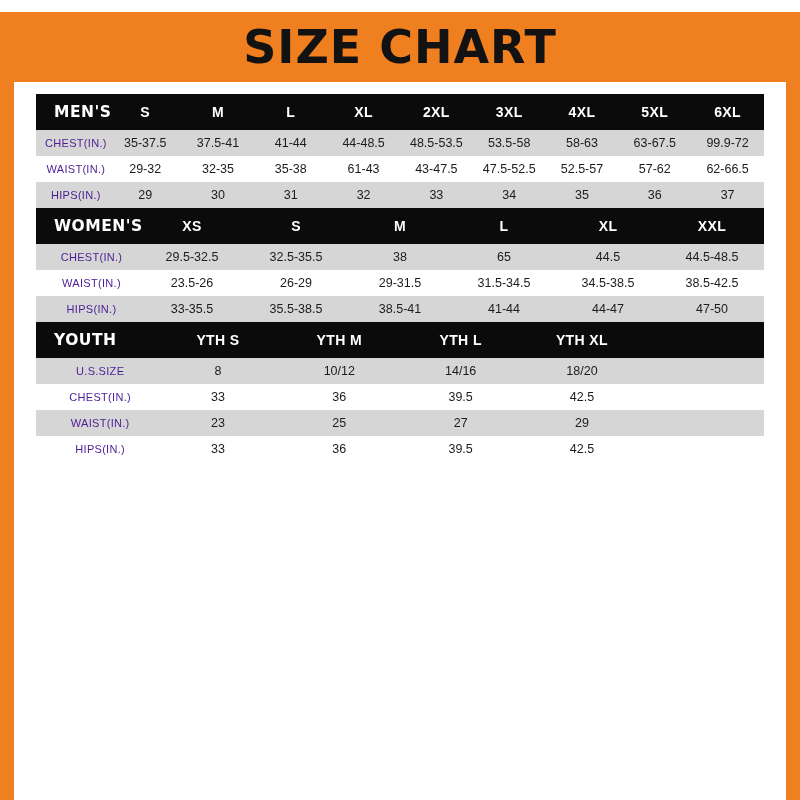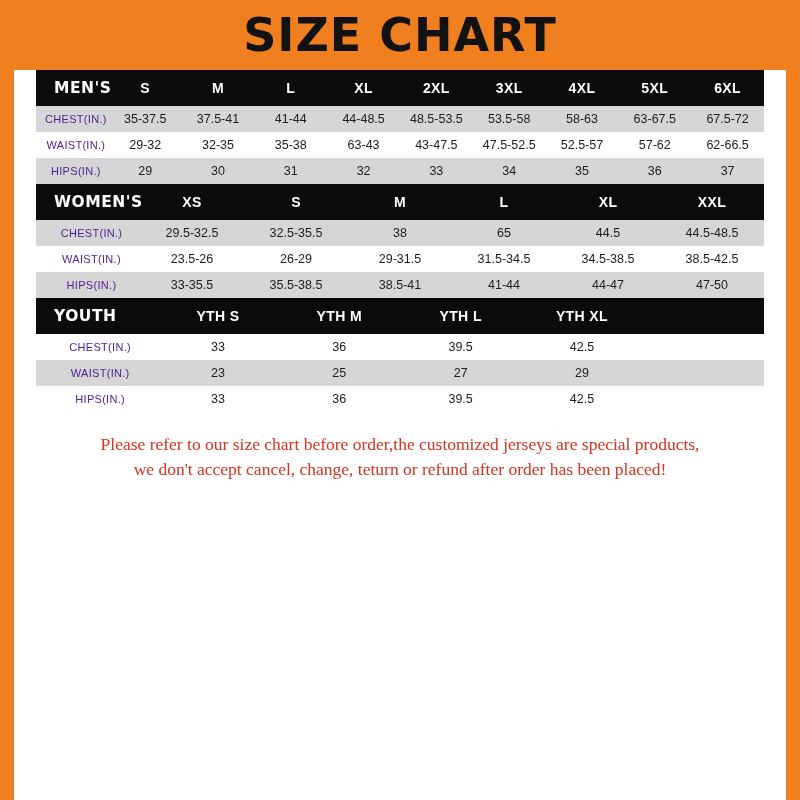--- a/index.html
+++ b/index.html
@@ -21,21 +21,21 @@
     box-sizing: border-box;
     border-left: 14px solid #ef7f1f;
     border-right: 14px solid #ef7f1f;
   }
   .header-band {
     background: #ef7f1f;
     height: 70px;
     display: flex;
     align-items: center;
     justify-content: center;
-    margin: 0 -14px;
+    margin: 12px -14px;
   }
   .header-title {
     font-family: "DejaVu Sans", sans-serif;
     font-weight: bold;
     font-size: 46px;
     letter-spacing: 1px;
     color: #121212;
     line-height: 1;
   }
   .content {
@@ -134,28 +134,28 @@
         <tr class="row-alt">
           <td class="rowlabel">CHEST(IN.)</td>
           <td>35-37.5</td>
           <td>37.5-41</td>
           <td>41-44</td>
           <td>44-48.5</td>
           <td>48.5-53.5</td>
           <td>53.5-58</td>
           <td>58-63</td>
           <td>63-67.5</td>
-          <td>67.5-72</td>
+          <td>99.9-72</td>
         </tr>
         <tr class="row-plain">
           <td class="rowlabel">WAIST(IN.)</td>
           <td>29-32</td>
           <td>32-35</td>
           <td>35-38</td>
-          <td>63-43</td>
+          <td>61-43</td>
           <td>43-47.5</td>
           <td>47.5-52.5</td>
           <td>52.5-57</td>
           <td>57-62</td>
           <td>62-66.5</td>
         </tr>
         <tr class="row-alt">
           <td class="rowlabel">HIPS(IN.)</td>
           <td>29</td>
           <td>30</td>
@@ -218,20 +218,28 @@
         <tr>
           <th class="corner">YOUTH</th>
           <th>YTH S</th>
           <th>YTH M</th>
           <th>YTH L</th>
           <th>YTH XL</th>
           <th></th>
         </tr>
       </thead>
       <tbody>
+        <tr class="row-alt">
+          <td class="rowlabel">U.S.SIZE</td>
+          <td>8</td>
+          <td>10/12</td>
+          <td>14/16</td>
+          <td>18/20</td>
+          <td></td>
+        </tr>
         <tr class="row-plain">
           <td class="rowlabel">CHEST(IN.)</td>
           <td>33</td>
           <td>36</td>
           <td>39.5</td>
           <td>42.5</td>
           <td></td>
         </tr>
         <tr class="row-alt">
           <td class="rowlabel">WAIST(IN.)</td>
@@ -245,19 +253,15 @@
           <td class="rowlabel">HIPS(IN.)</td>
           <td>33</td>
           <td>36</td>
           <td>39.5</td>
           <td>42.5</td>
           <td></td>
         </tr>
       </tbody>
     </table>
 
-    <div class="footer-note">
-      <span class="line">Please refer to our size chart before order,the customized jerseys are special products,</span>
-      <span class="line">we don't accept cancel, change, teturn or refund after order has been placed!</span>
-    </div>
 
   </div>
 </div>
 
 </body></html>

